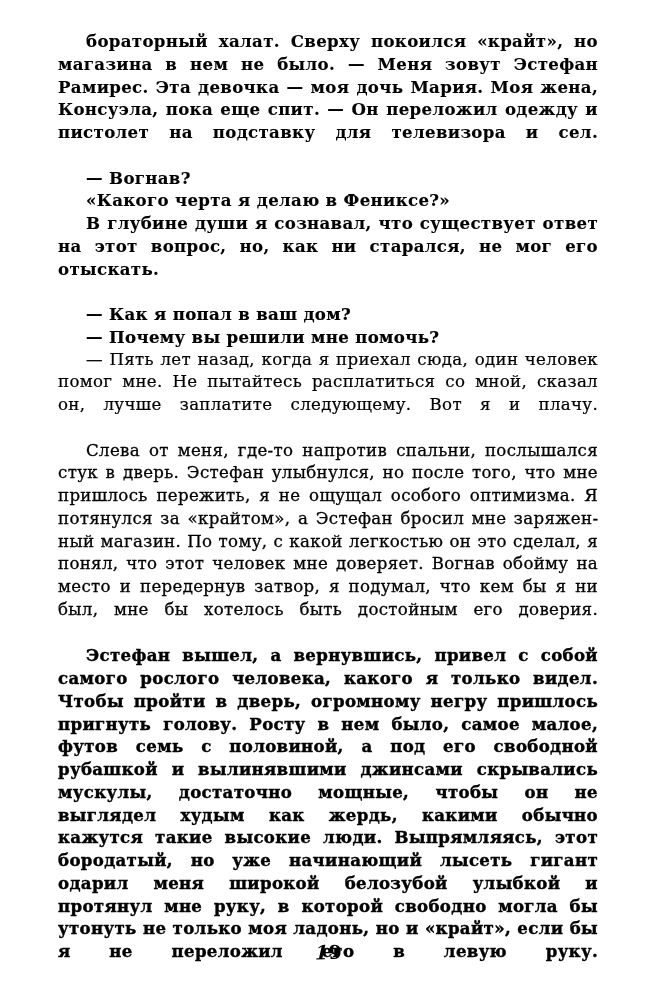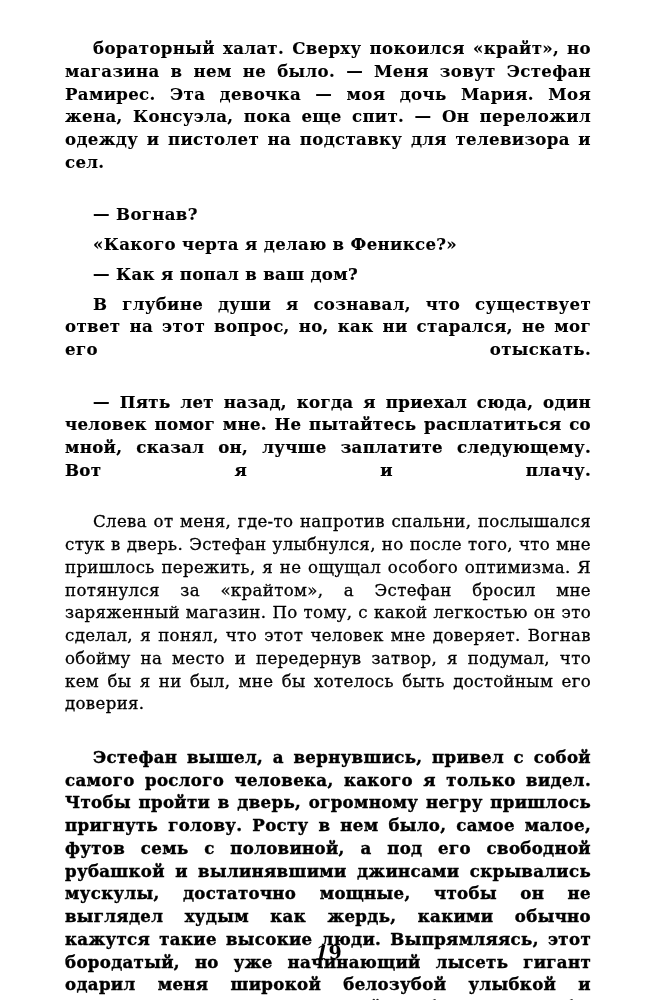--- a/index.html
+++ b/index.html
@@ -30,31 +30,31 @@
     font-size: 16.6px;
     line-height: 22.75px;
     color: #000000;
     text-align: justify;
     text-justify: inter-word;
     -webkit-font-smoothing: none;
     font-kerning: none;
   }
 
   .para {
-    margin: 7px;
+    margin: 0;
     text-indent: 28px;
     text-align: justify;
     hyphens: manual;
     letter-spacing: 0.02em;
   }
 
   
   .ink-1 { font-weight: 600; -webkit-text-stroke: 0.12px #000; }
   .ink-2 { font-weight: 600; -webkit-text-stroke: 0.18px #000; }
-  .ink-3 { font-weight: 700; -webkit-text-stroke: 0.22px #000; }
+  .ink-3 { font-weight: 400; -webkit-text-stroke: 0.22px #000; }
   .ink-4 { font-weight: 400; -webkit-text-stroke: 0.30px #000; }
   .ink-5 { font-weight: 700; -webkit-text-stroke: 0.38px #000; }
 
   
   .para:after {
     content: "";
     display: inline-block;
     width: 100%;
   }
   .para.no-stretch:after { display: none; }
@@ -85,26 +85,27 @@
 <div class="page">
 
   <div class="text-column">
 
     <p class="para ink-1">бораторный халат. Сверху покоился «крайт», но мага­зина в нем не было. — Меня зовут Эстефан Рамирес. Эта девочка — моя дочь Мария. Моя жена, Консуэла, пока еще спит. — Он переложил одежду и пистолет на подставку для телевизора и сел.</p>
 
     <p class="para ink-1 no-stretch">— Вогнав?</p>
 
     <p class="para ink-1 no-stretch">«Какого черта я делаю в Фениксе?»</p>
 
+    <p class="para ink-1">В глубине души я сознавал, что существует ответ на этот вопрос, но, как ни старался, не мог его отыскать.</p>
+
     <p class="para ink-2 no-stretch">— Как я попал в ваш дом?</p>
-
-    <p class="para ink-1">В глубине души я сознавал, что существует ответ на этот вопрос, но, как ни старался, не мог его отыскать.</p>
 
 
 
+    <p class="para ink-2 no-stretch">— Почему вы решили мне помочь?</p>
 
 
     <p class="para ink-3">— Пять лет назад, когда я приехал сюда, один чело­век помог мне. Не пытайтесь расплатиться со мной, ска­зал он, лучше заплатите следующему. Вот я и плачу.</p>
 
     <p class="para ink-4">Слева от меня, где-то напротив спальни, послышался стук в дверь. Эстефан улыбнулся, но после того, что мне пришлось пережить, я не ощущал особого оптимизма. Я потянулся за «крайтом», а Эстефан бросил мне заряжен­ный магазин. По тому, с какой легкостью он это сделал, я понял, что этот человек мне доверяет. Вогнав обойму на место и передернув затвор, я подумал, что кем бы я ни был, мне бы хотелось быть достойным его доверия.</p>
 
     <p class="para ink-5">Эстефан вышел, а вернувшись, привел с собой самого рослого человека, какого я только видел. Чтобы пройти в дверь, огромному негру пришлось пригнуть голову. Росту в нем было, самое малое, футов семь с половиной, а под его свободной рубашкой и вылинявшими джинса­ми скрывались мускулы, достаточно мощные, чтобы он не выглядел худым как жердь, какими обычно кажутся такие высокие люди. Выпрямляясь, этот бородатый, но уже начинающий лысеть гигант одарил меня широкой белозубой улыбкой и протянул мне руку, в которой сво­бодно могла бы утонуть не только моя ладонь, но и «крайт», если бы я не переложил его в левую руку.</p>
 
   </div>
 

